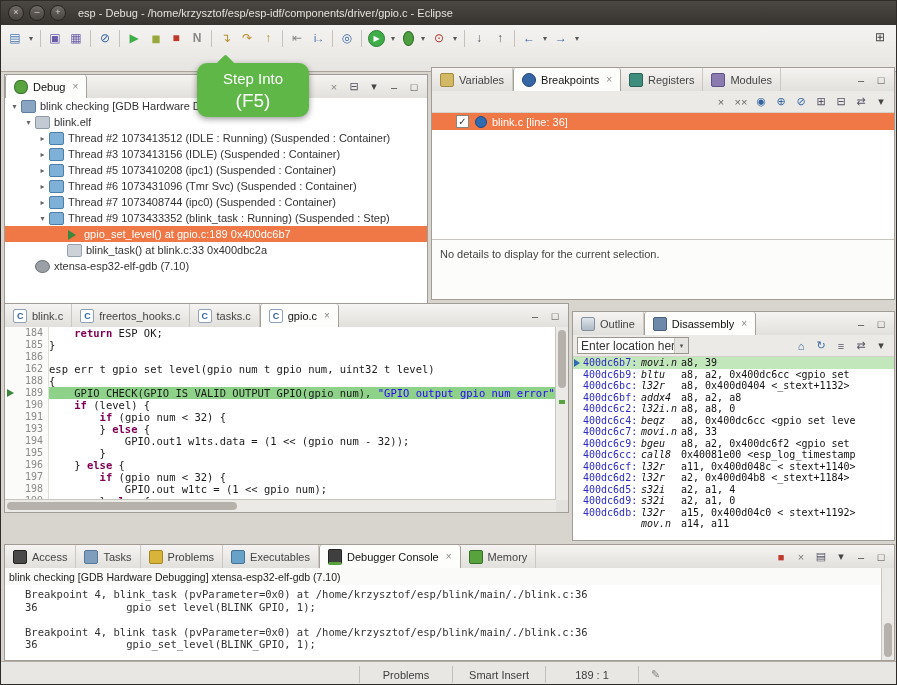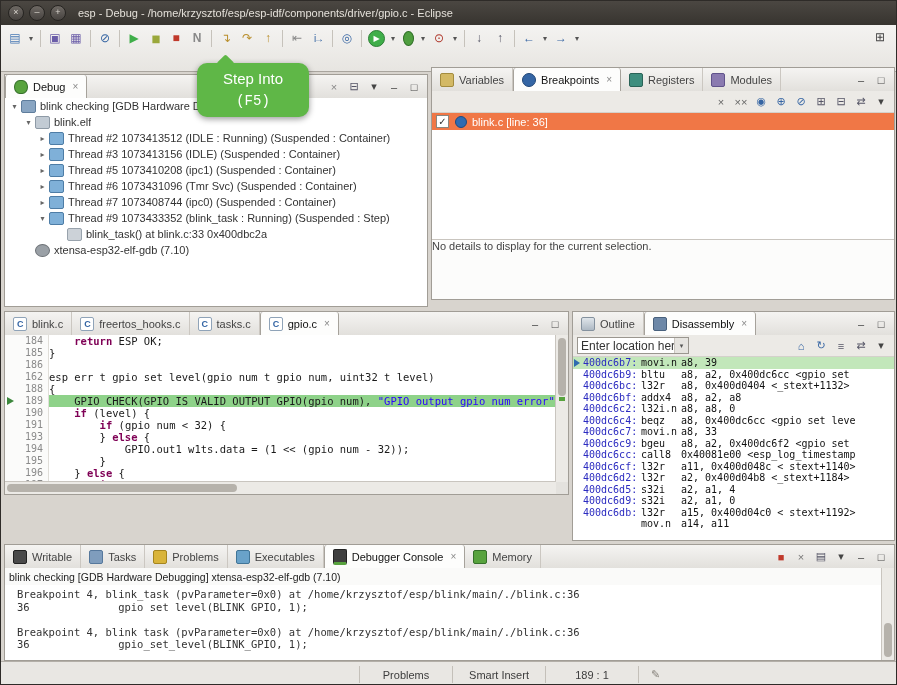--- a/index.html
+++ b/index.html
@@ -33,21 +33,21 @@
   .persp-sep{width:1px;height:18px;background:#c6c2bb;}
   .persp{height:20px;padding:1px 5px;display:flex;align-items:center;border:1px solid transparent;border-radius:3px;cursor:pointer;}
   .persp.active{background:#d7d3cc;border-color:#a09c95;box-shadow:inset 0 1px 2px rgba(0,0,0,.25);}
   .pico{width:13px;height:13px;display:inline-block;}
   .pico.grid{background:linear-gradient(#e8f0f8,#b8cce0);border:1px solid #7a96b4;}
   .pico.bug{background:#4f9e3f;border:1px solid #2f6f26;border-radius:50% / 60%;}
   
   .panel{position:absolute;background:#efedea;border:1px solid #a19d96;box-sizing:border-box;}
   #debug-panel{left:3px;top:73px;width:424px;height:233px;}
   #vars-panel{left:430px;top:66px;width:464px;height:233px;}
-  #editor-panel{left:3px;top:310px;width:565px;height:184px;}
+  #editor-panel{left:3px;top:302px;width:565px;height:210px;}
   #outline-panel{left:571px;top:310px;width:323px;height:230px;}
   #console-panel{left:3px;top:543px;width:891px;height:117px;}
   .tabbar{position:absolute;left:0;right:0;top:0;height:23px;display:flex;align-items:stretch;
     background:linear-gradient(#f5f4f2,#e2e0dc);border-bottom:1px solid #a6a29b;}
   .tabs{display:flex;align-items:stretch;overflow:hidden;}
   .vtab{display:flex;align-items:center;gap:5px;padding:0 8px;font-size:11px;color:#444;
     border-right:1px solid #cbc7c1;white-space:nowrap;cursor:pointer;}
   .vtab.active{background:#fdfdfc;color:#111;margin-bottom:-1px;border-bottom:1px solid #fdfdfc;
     border-left:1px solid #a6a29b;border-right:1px solid #a6a29b;border-top-left-radius:3px;border-top-right-radius:3px;}
   .tab-icon{width:12px;height:12px;border-radius:2px;flex:none;}
@@ -89,27 +89,27 @@
   .icon-console{background:#4a4a4a;border:1px solid #222;}
   .icon-tasks{background:#7f9dbd;border:1px solid #56789c;}
   .icon-problems{background:#d9b43a;border:1px solid #a5851f;}
   .icon-executables{background:#69a2c9;border:1px solid #417597;}
   .icon-debugger-console{background:#3f3f3f;border:1px solid #222;border-bottom:3px solid #58a33e;}
   .icon-memory{background:#58a33e;border:1px solid #35702a;}
   .icon-breakpoint{background:#2f6bb0;border:1px solid #1d4a80;border-radius:50%;width:10px;height:10px;}
   
   .bp-list{position:absolute;left:0;right:0;top:45px;height:126px;background:#fff;overflow:hidden;}
   .bp-row{display:flex;align-items:center;height:17px;cursor:pointer;}
-  .bp-row.selected{background:#f07746;color:#fff;}
+  .bp-row.selected{background:#f07746;color:#fff;padding-left:20px;}
   .bp-check{width:11px;height:11px;background:#fff;border:1px solid #8a867f;margin:0 5px 0 4px;
     display:flex;align-items:center;justify-content:center;flex:none;}
   .bp-check::before{content:"✓";font-size:10px;color:#333;line-height:1;}
   .bp-row .ticon{margin-right:5px;}
   .bp-details{position:absolute;left:0;right:0;top:171px;bottom:0;background:#fcfcfb;border-top:1px solid #c9c5bf;
-    box-sizing:border-box;color:#444;}
+    padding:8px;box-sizing:border-box;color:#444;}
   
   .code{position:absolute;left:0;right:12px;top:23px;bottom:12px;background:#fff;overflow:hidden;
     font-family:"DejaVu Sans Mono",monospace;font-size:10.5px;}
   .cline{display:flex;height:12px;line-height:12px;}
   .cmargin{width:12px;flex:none;background:#fbfbfa;position:relative;}
   .icon-ip::before{content:"";position:absolute;left:2px;top:2px;
     border-left:7px solid #3c873c;border-top:4px solid transparent;border-bottom:4px solid transparent;}
   .lnum{width:26px;flex:none;text-align:right;padding-right:5px;color:#8a8a8a;background:#fbfbfa;
     border-right:1px solid #e0ded9;font-size:10px;}
   .ctext{flex:1;white-space:pre;overflow:hidden;}
@@ -131,43 +131,43 @@
     display:flex;align-items:center;justify-content:center;font-size:7px;color:#555;cursor:pointer;}
   .combo-caret::before{content:"▾";}
   .dis{position:absolute;left:0;right:0;top:45px;bottom:0;background:#fff;overflow:hidden;
     font-family:"DejaVu Sans Mono",monospace;font-size:10px;}
   .dline{display:flex;height:11.5px;line-height:11.5px;white-space:pre;}
   .dmargin{width:10px;flex:none;position:relative;}
   .dline.current{background:#c2e7ba;}
   .dline.current .dmargin::before{content:"";position:absolute;left:1px;top:2px;
     border-left:6px solid #2f6bb0;border-top:4px solid transparent;border-bottom:4px solid transparent;}
   .daddr{width:58px;flex:none;color:#2b2bc0;}
-  .dins{width:40px;flex:none;color:#111;}
+  .dins{width:40px;flex:none;color:#111;font-style:italic;}
   .dops{flex:1;color:#111;overflow:hidden;}
   
   .con-body{position:absolute;left:0;right:12px;top:23px;bottom:0;background:#fff;overflow:hidden;}
   .con-header{font-size:10.5px;color:#222;padding:3px 4px 2px 4px;background:#fafaf9;}
-  .con-lines{font-family:"DejaVu Sans Mono",monospace;font-size:10.5px;padding:3px 12px;}
+  .con-lines{font-family:"DejaVu Sans Mono",monospace;font-size:10.5px;padding:3px 20px;}
   .con-line{white-space:pre;height:12.5px;line-height:12.5px;overflow:hidden;}
   .con-scroll{position:absolute;right:0;top:23px;bottom:0;width:12px;background:#eceae6;border-left:1px solid #c9c5bf;}
   .con-thumb{position:absolute;left:2px;right:2px;bottom:3px;height:34px;background:#b6b2ab;border-radius:4px;}
   
   .statusbar{position:absolute;left:0;right:0;top:660px;height:25px;background:#e9e7e3;
     border-top:1px solid #b3afa8;display:flex;align-items:center;}
   .s-spacer{width:358px;flex:none;}
   .scell{width:92px;height:17px;display:flex;align-items:center;justify-content:center;
     border-left:1px solid #c4c0b9;color:#3c3c3c;}
   .scell.last{border-right:1px solid #c4c0b9;}
   .sicon{margin-left:12px;color:#8a867f;font-size:11px;}
   
   .callout{position:absolute;left:196px;top:62px;width:112px;height:54px;background:#5fb747;
     border-radius:10px;box-shadow:0 2px 6px rgba(0,0,0,.4);z-index:60;color:#fff;text-align:center;padding-top:5px;box-sizing:border-box;}
   .callout-tail{position:absolute;top:-6px;left:22px;width:13px;height:13px;background:#5fb747;transform:rotate(45deg);border-radius:2px;}
   .callout-line1{font-size:15px;line-height:22px;}
-  .callout-line2{font-size:14px;line-height:22px;font-family:Liberation Mono, monospace;}
+  .callout-line2{font-size:19px;line-height:22px;}
 </style>
 </head>
 <body>
 
 <div class="app">
 
   <div class="titlebar">
     <div class="winbtns">
 
     <span class="winbtn">×</span>
@@ -282,20 +282,25 @@
           <span class="ticon icon-thread"></span>
           <span class="tlabel">Thread #7 1073408744 (ipc0) (Suspended : Container)</span>
         </div>
 
         <div class="trow lvl2">
           <span class="arrow">▾</span>
           <span class="ticon icon-thread"></span>
           <span class="tlabel">Thread #9 1073433352 (blink_task : Running) (Suspended : Step)</span>
         </div>
 
+        <div class="trow lvl3 selected">
+          <span class="arrow"></span>
+          <span class="ticon icon-stackframe-current"></span>
+          <span class="tlabel">gpio_set_level() at gpio.c:189 0x400dc6b7</span>
+        </div>
 
         <div class="trow lvl3">
           <span class="arrow"></span>
           <span class="ticon icon-stackframe"></span>
           <span class="tlabel">blink_task() at blink.c:33 0x400dbc2a</span>
         </div>
 
         <div class="trow lvl1">
           <span class="arrow"></span>
           <span class="ticon icon-gdb"></span>
@@ -652,21 +657,21 @@
         </div>
       </div>
   </div>
 
   <div class="panel" id="console-panel">
     <div class="tabbar">
       <div class="tabs">
 
           <div class="vtab">
             <span class="tab-icon icon-console"></span>
-            <span class="tab-label">Writable</span>
+            <span class="tab-label">Access</span>
 
           </div>
 
           <div class="vtab">
             <span class="tab-icon icon-tasks"></span>
             <span class="tab-label">Tasks</span>
 
           </div>
 
           <div class="vtab">

